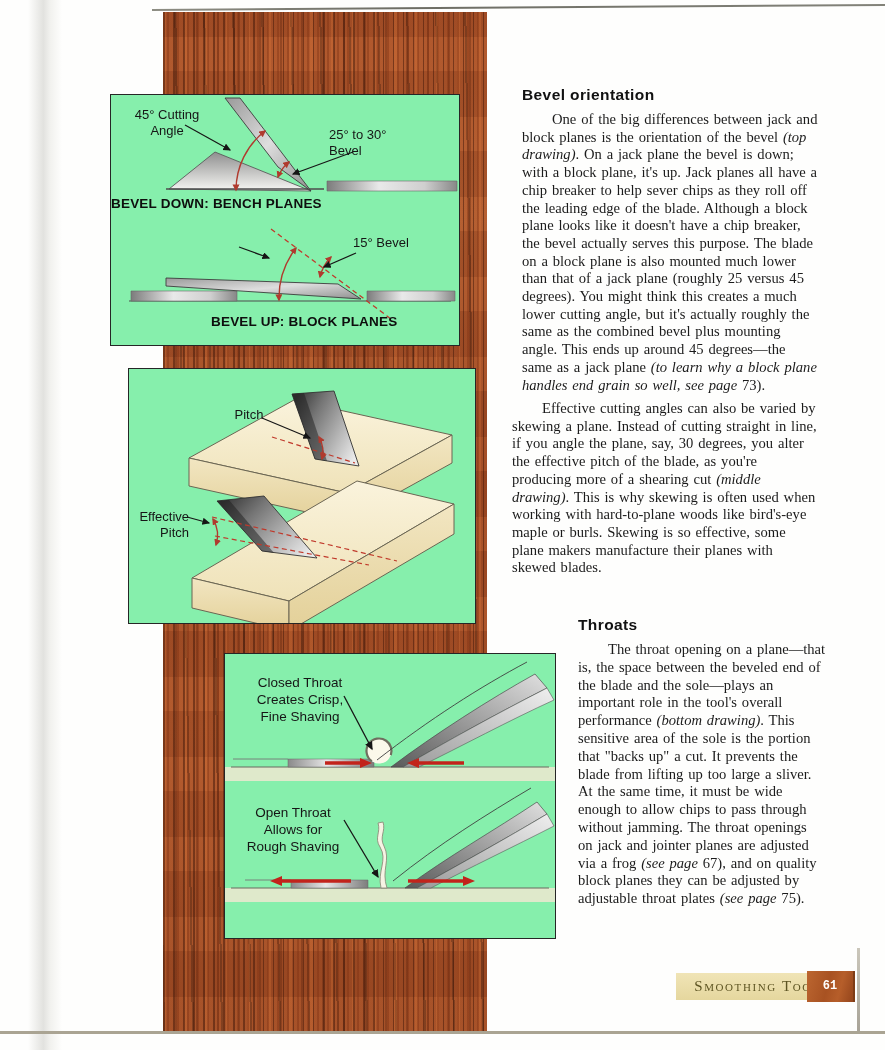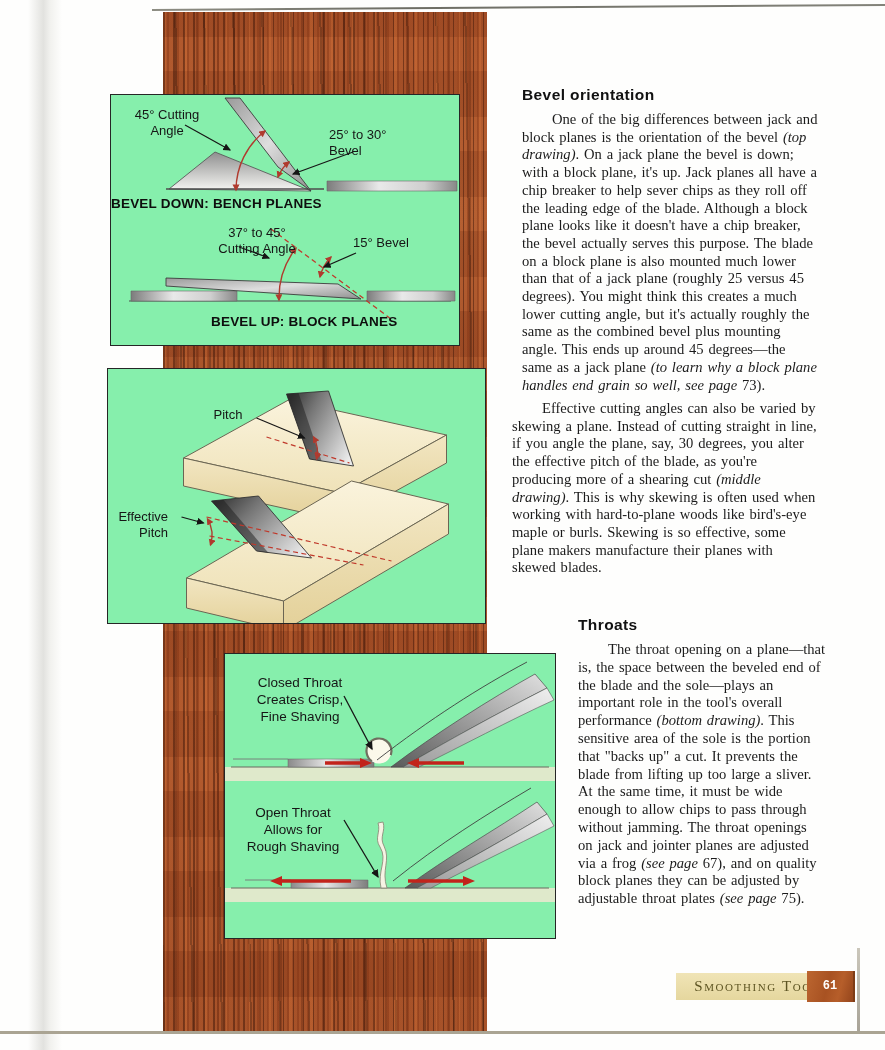--- a/index.html
+++ b/index.html
@@ -19,21 +19,21 @@
     background-color:#a54d26;
     background-image:
       repeating-linear-gradient(90deg,rgba(62,22,8,.5) 0 1.5px,rgba(62,22,8,0) 1.5px 4px,rgba(125,48,18,.4) 4px 6px,rgba(125,48,18,0) 6px 10px),
       repeating-linear-gradient(90deg,rgba(236,130,62,.22) 0 3px,rgba(236,130,62,0) 3px 12px,rgba(80,28,10,.3) 12px 14px,rgba(80,28,10,0) 14px 21px),
       repeating-linear-gradient(89deg,rgba(0,0,0,.22) 0 2px,rgba(0,0,0,0) 2px 29px),
       repeating-linear-gradient(0deg,rgba(255,170,100,.07) 0 34px,rgba(60,20,5,.09) 34px 80px),
       linear-gradient(180deg,#aa5128,#b05a2e 20%,#9c4722 45%,#ae552a 70%,#a04b24);}
   
   .dbox{position:absolute;background:#86efac;border:1.5px solid #262626;}
   #box-bevel{left:110px;top:94px;width:348px;height:250px;}
-  #box-pitch{left:107px;top:368px;width:346px;height:254px;padding-left:31px;}
+  #box-pitch{left:128px;top:368px;width:346px;height:254px;}
   #box-throat{left:224px;top:653px;width:330px;height:284px;}
   .dbox svg{position:absolute;left:0;top:0;width:100%;height:100%;}
   .dlabel{position:absolute;font-size:13px;line-height:1.26;color:#161616;white-space:pre-line;}
   .dlabel.big{font-size:13.5px;}
   .dcap{position:absolute;font-size:13.5px;font-weight:bold;letter-spacing:.2px;color:#0e0e0e;}
   
   .sec{position:absolute;}
   #sec-bevel{left:522px;top:86px;width:296px;}
   #sec-skewing{left:512px;top:400px;width:306px;}
   #sec-throats{left:578px;top:616px;width:248px;}
@@ -113,22 +113,20 @@
         <path d="M209,182 A42,42 0 0 1 220,162" fill="none" stroke="#b03a2e" stroke-width="1.4" marker-start="url(#m1rS)" marker-end="url(#m1rE)"></path>
         <path d="M128,152 L158,163" stroke="#161616" stroke-width="1.2" fill="none" marker-end="url(#m1b)"></path>
         <path d="M245,158 L213,172" stroke="#161616" stroke-width="1.2" fill="none" marker-end="url(#m1b)"></path>
       </g>
     </svg>
     <div class="dlabel" style="left:14px;top:12px;width:84px;text-align:center;">45° Cutting
 Angle</div>
     <div class="dlabel" style="left:218px;top:32px;width:84px;">25° to 30°
 Bevel</div>
     <div class="dcap" style="left:0;top:101px;width:100%;">BEVEL DOWN: BENCH PLANES</div>
-    <div class="dlabel" style="left:88px;top:130px;width:116px;text-align:center;">37° to 45°
-Cutting Angle</div>
     <div class="dlabel" style="left:242px;top:140px;width:70px;">15° Bevel</div>
     <div class="dcap" style="left:100px;top:219px;width:245px;">BEVEL UP: BLOCK PLANES</div>
   </div>
 
   <div class="dbox" id="box-pitch">
     <svg viewBox="0 0 346 254">
       <defs>
         <linearGradient id="g2top" x1="0" y1="0" x2="0" y2="1">
           <stop offset="0" stop-color="#faf3dc"></stop>
             <stop offset="1" stop-color="#efe2b8"></stop>

